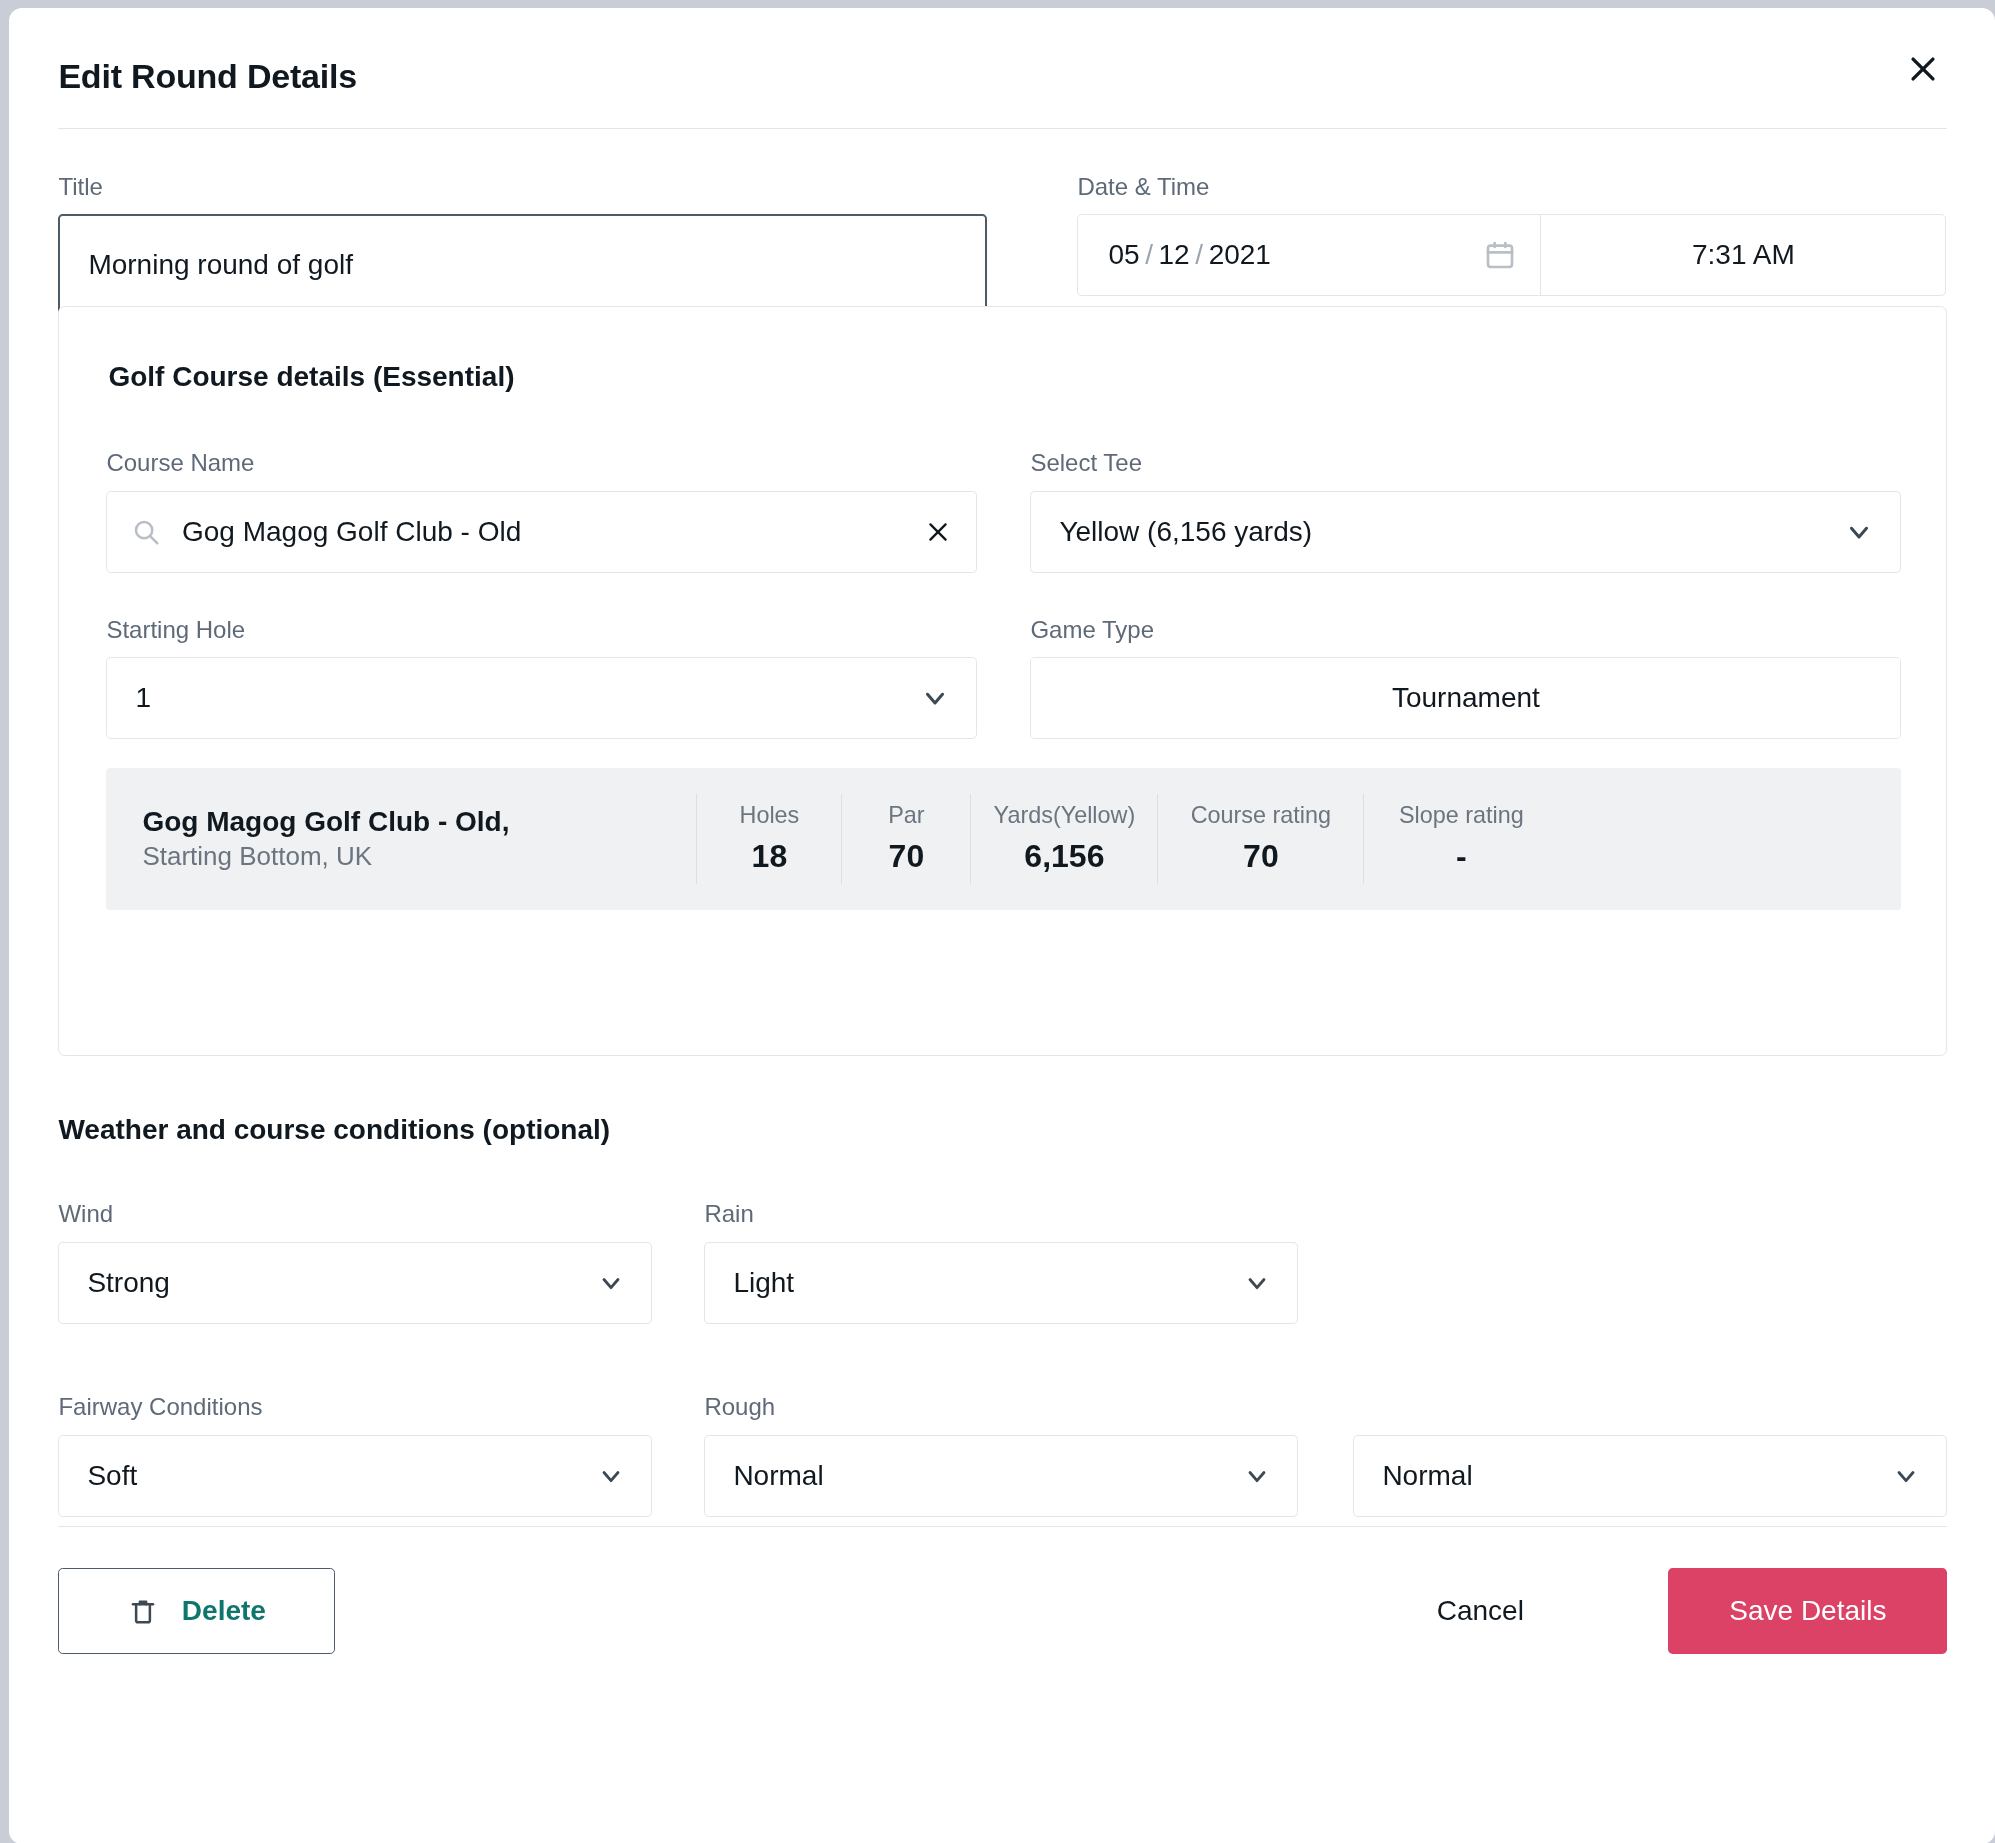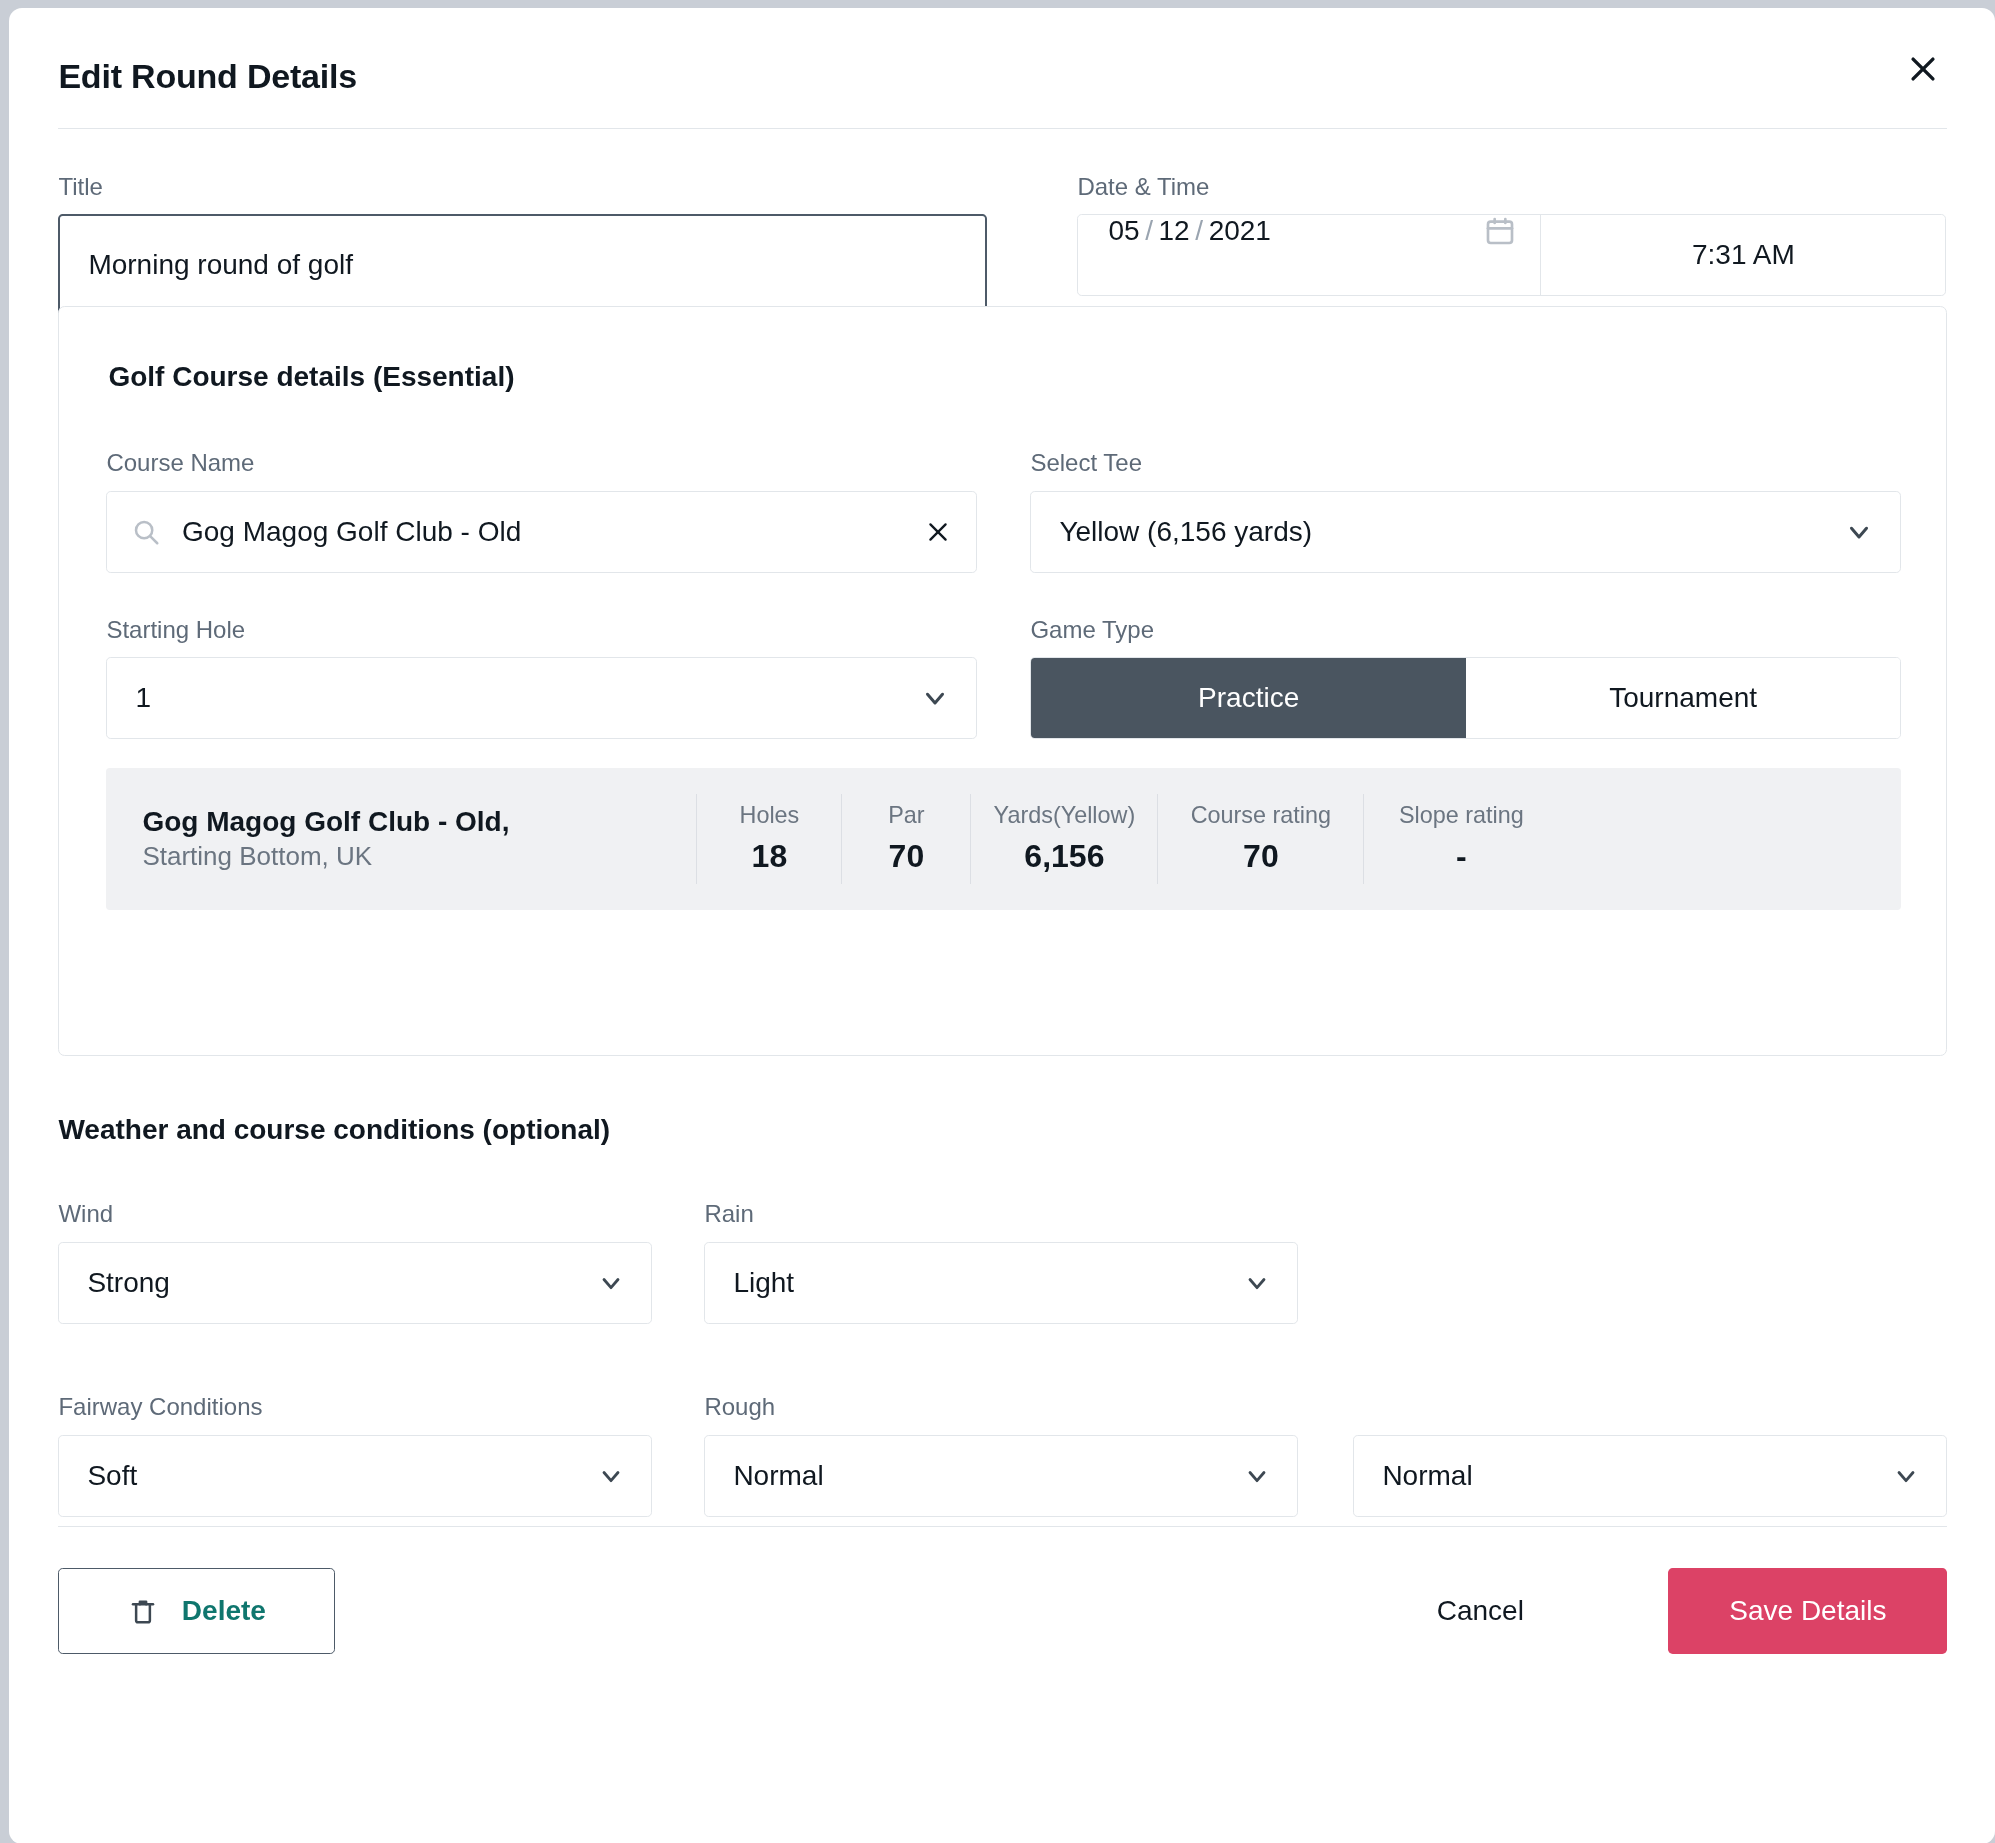--- a/index.html
+++ b/index.html
@@ -102,21 +102,21 @@
   
   #row-title-date { position: relative; height: 178px; margin-top: 0; }
   #title-label   { position: absolute; left: 0;    top: 45px; }
   #title-input   { position: absolute; left: 0;    top: 86px; width: 929px; height: 102px; padding: 8px 28px; }
   #datetime-label{ position: absolute; left: 1019px; top: 45px; }
   #datetime-wrap {
     position: absolute; left: 1019px; top: 86px; width: 869px; height: 82px;
     border: 1.9px solid #e2e6ea; border-radius: 4.7px; display: flex; background:#fff;
   }
   #date-part {
-    flex: 0 0 463px; display: flex; align-items: flex-start; justify-content: space-between;
+    flex: 0 0 463px; display: flex; align-items: center; justify-content: space-between;
     padding: 0 24px 0 30px; border-right: 1.9px solid #e2e6ea;
     font-size: 28px; color: #101820;
   }
   .date-seg { color: #101820; }
   .date-sep { color: #9aa4b0; padding: 0 5.6px; }
   #time-part {
     flex: 1; display: flex; align-items: center; justify-content: center;
     font-size: 28px; color: #101820;
   }
 
@@ -311,21 +311,20 @@
         <span>1</span>
         <span class="chev">
           <svg width="30" height="30" viewBox="0 0 24 24" fill="none" stroke="#3d4852" stroke-width="2.4" stroke-linecap="round" stroke-linejoin="round">
               <polyline points="6 9 12 16 18 9"></polyline>
             </svg>
         </span>
       </div>
 
       <div id="gametype-label" class="field-label">Game Type</div>
       <div id="gametype-group">
-        <div class="seg active">Practice</div>
         <div class="seg inactive">Tournament</div>
       </div>
 
       <div id="stats-bar">
         <div id="stats-course">
           <div id="stats-course-name">Gog Magog Golf Club - Old,</div>
           <div id="stats-course-loc">Starting Bottom, UK</div>
         </div>
         <div class="stat w-holes">
           <div class="stat-label">Holes</div>

